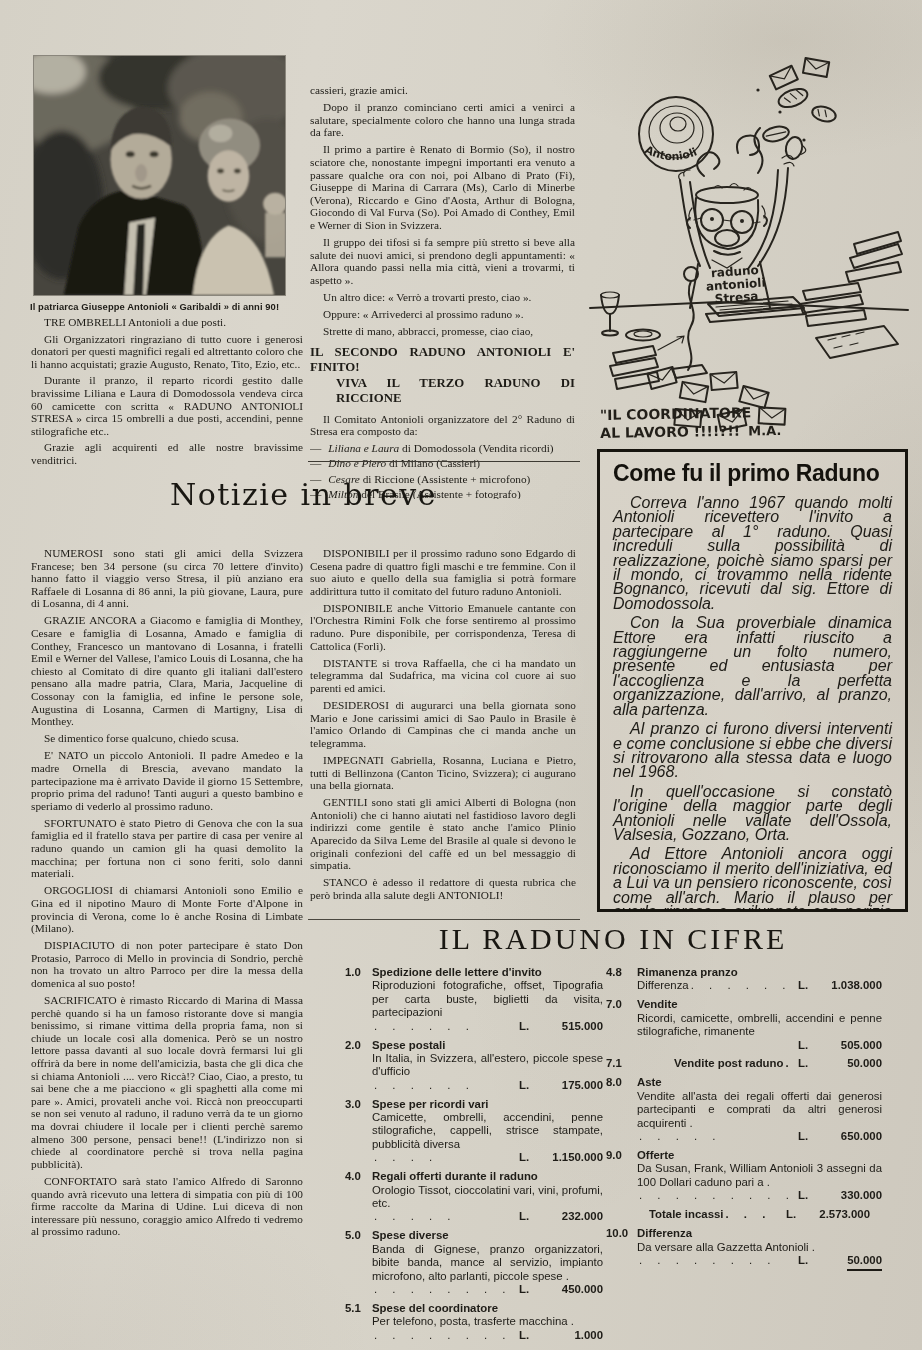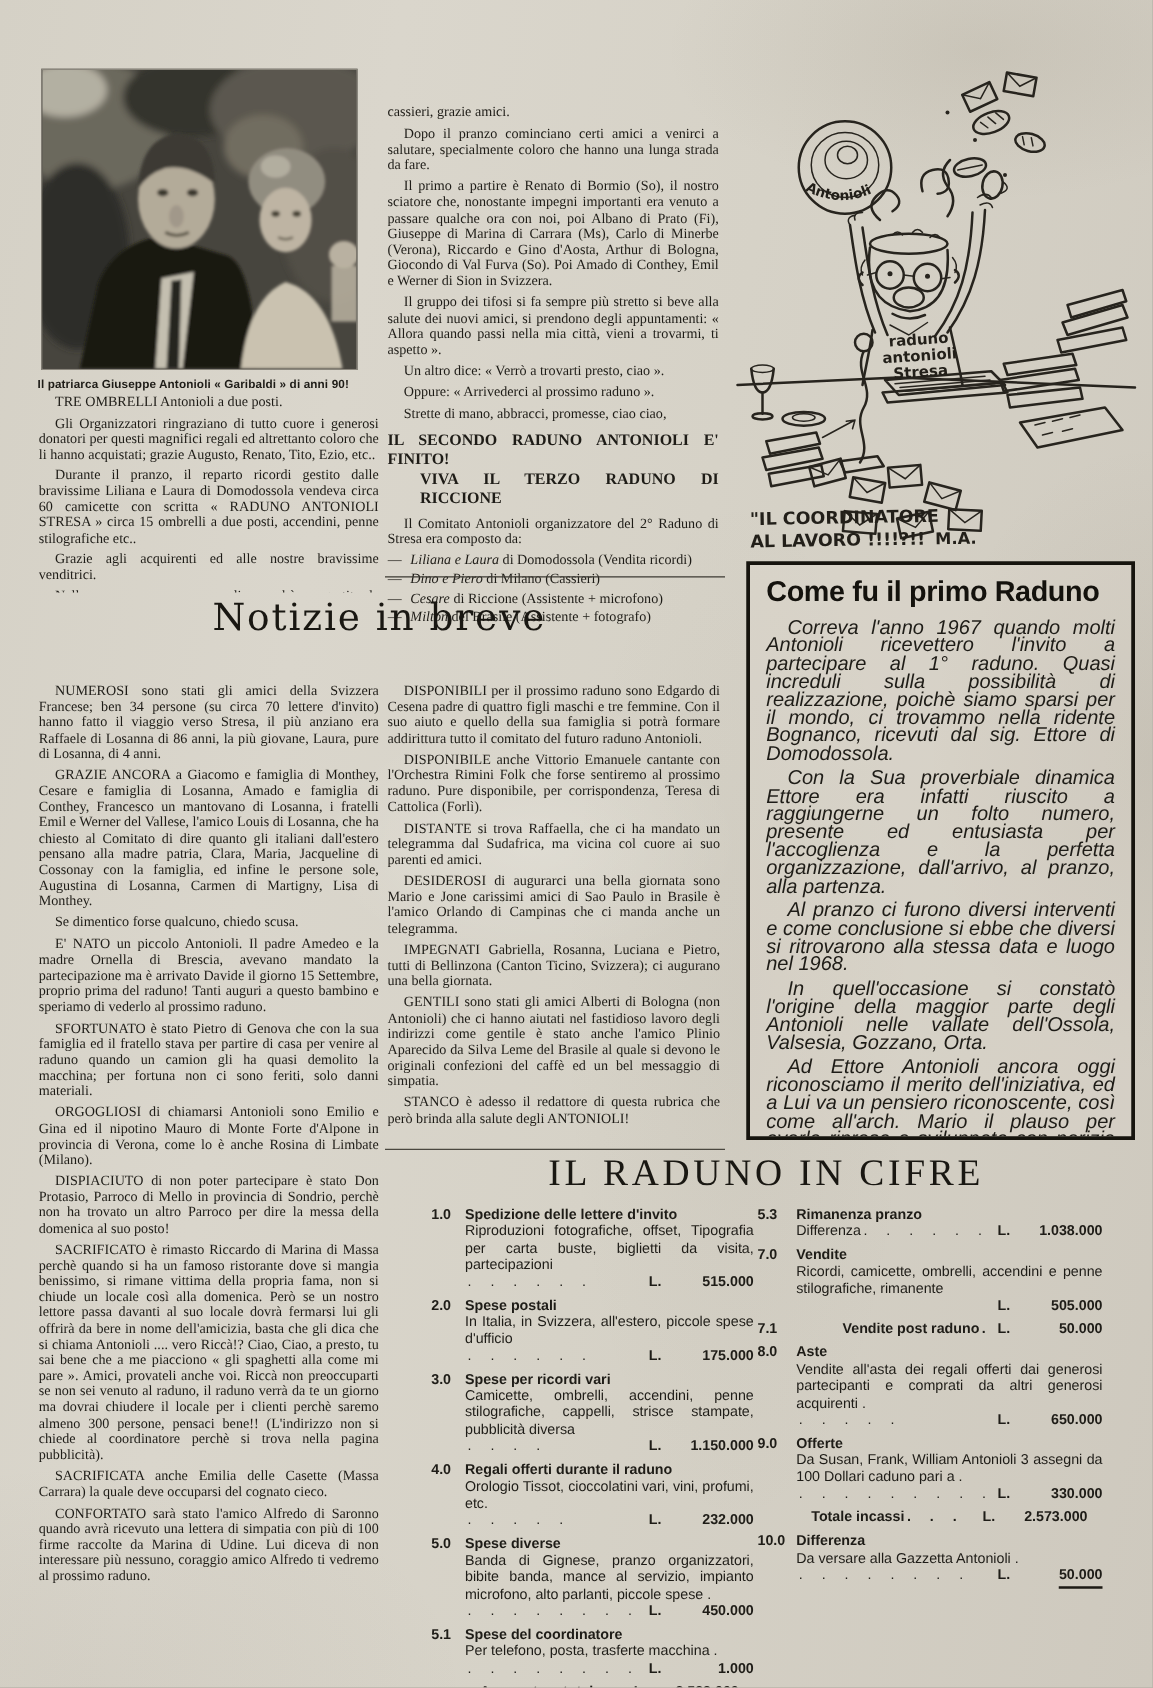--- a/index.html
+++ b/index.html
@@ -336,21 +336,20 @@
   <div class="notizie-title">Notizie in breve</div>
   <div class="notizie-left serif-body">
     <p>NUMEROSI sono stati gli amici della Svizzera Francese; ben 34 persone (su circa 70 lettere d'invito) hanno fatto il viaggio verso Stresa, il più anziano era Raffaele di Losanna di 86 anni, la più giovane, Laura, pure di Losanna, di 4 anni.</p>
     <p>GRAZIE ANCORA a Giacomo e famiglia di Monthey, Cesare e famiglia di Losanna, Amado e famiglia di Conthey, Francesco un mantovano di Losanna, i fratelli Emil e Werner del Vallese, l'amico Louis di Losanna, che ha chiesto al Comitato di dire quanto gli italiani dall'estero pensano alla madre patria, Clara, Maria, Jacqueline di Cossonay con la famiglia, ed infine le persone sole, Augustina di Losanna, Carmen di Martigny, Lisa di Monthey.</p>
     <p>Se dimentico forse qualcuno, chiedo scusa.</p>
     <p>E' NATO un piccolo Antonioli. Il padre Amedeo e la madre Ornella di Brescia, avevano mandato la partecipazione ma è arrivato Davide il giorno 15 Settembre, proprio prima del raduno! Tanti auguri a questo bambino e speriamo di vederlo al prossimo raduno.</p>
     <p>SFORTUNATO è stato Pietro di Genova che con la sua famiglia ed il fratello stava per partire di casa per venire al raduno quando un camion gli ha quasi demolito la macchina; per fortuna non ci sono feriti, solo danni materiali.</p>
     <p>ORGOGLIOSI di chiamarsi Antonioli sono Emilio e Gina ed il nipotino Mauro di Monte Forte d'Alpone in provincia di Verona, come lo è anche Rosina di Limbate (Milano).</p>
     <p>DISPIACIUTO di non poter partecipare è stato Don Protasio, Parroco di Mello in provincia di Sondrio, perchè non ha trovato un altro Parroco per dire la messa della domenica al suo posto!</p>
     <p>SACRIFICATO è rimasto Riccardo di Marina di Massa perchè quando si ha un famoso ristorante dove si mangia benissimo, si rimane vittima della propria fama, non si chiude un locale così alla domenica. Però se un nostro lettore passa davanti al suo locale dovrà fermarsi lui gli offrirà da bere in nome dell'amicizia, basta che gli dica che si chiama Antonioli .... vero Riccà!? Ciao, Ciao, a presto, tu sai bene che a me piacciono « gli spaghetti alla come mi pare ». Amici, provateli anche voi. Riccà non preoccuparti se non sei venuto al raduno, il raduno verrà da te un giorno ma dovrai chiudere il locale per i clienti perchè saremo almeno 300 persone, pensaci bene!! (L'indirizzo non si chiede al coordinatore perchè si trova nella pagina pubblicità).</p>
-    <p>SACRIFICATA anche Emilia delle Casette (Massa Carrara) la quale deve occuparsi del cognato cieco.</p>
     <p>CONFORTATO sarà stato l'amico Alfredo di Saronno quando avrà ricevuto una lettera di simpatia con più di 100 firme raccolte da Marina di Udine. Lui diceva di non interessare più nessuno, coraggio amico Alfredo ti vedremo al prossimo raduno.</p>
   </div>
   <div class="notizie-right serif-body">
     <p>DISPONIBILI per il prossimo raduno sono Edgardo di Cesena padre di quattro figli maschi e tre femmine. Con il suo aiuto e quello della sua famiglia si potrà formare addirittura tutto il comitato del futuro raduno Antonioli.</p>
     <p>DISPONIBILE anche Vittorio Emanuele cantante con l'Orchestra Rimini Folk che forse sentiremo al prossimo raduno. Pure disponibile, per corrispondenza, Teresa di Cattolica (Forlì).</p>
     <p>DISTANTE si trova Raffaella, che ci ha mandato un telegramma dal Sudafrica, ma vicina col cuore ai suo parenti ed amici.</p>
     <p>DESIDEROSI di augurarci una bella giornata sono Mario e Jone carissimi amici di Sao Paulo in Brasile è l'amico Orlando di Campinas che ci manda anche un telegramma.</p>
     <p>IMPEGNATI Gabriella, Rosanna, Luciana e Pietro, tutti di Bellinzona (Canton Ticino, Svizzera); ci augurano una bella giornata.</p>
     <p>GENTILI sono stati gli amici Alberti di Bologna (non Antonioli) che ci hanno aiutati nel fastidioso lavoro degli indirizzi come gentile è stato anche l'amico Plinio Aparecido da Silva Leme del Brasile al quale si devono le originali confezioni del caffè ed un bel messaggio di simpatia.</p>
     <p>STANCO è adesso il redattore di questa rubrica che però brinda alla salute degli ANTONIOLI!</p>
@@ -450,21 +449,21 @@
       <span class="ci-dots">.</span>
       <span class="ci-amount">
           <span>L.</span>
           <span>2.523.000</span>
         </span>
     </div>
   </div>
 
   <div class="cifre-col cifre-right">
     <div class="cifre-item">
-      <span class="ci-num">5.3</span>
+      <span class="ci-num">4.8</span>
       <div class="ci-body">
         <div class="ci-title">Rimanenza pranzo</div>
         <div class="ci-leader">
             <span>Differenza</span>
             <span class="ci-dots">. . . . . .</span>
             <span class="ci-amount">
               <span>L.</span>
               <span>1.038.000</span>
             </span>
           </div>

